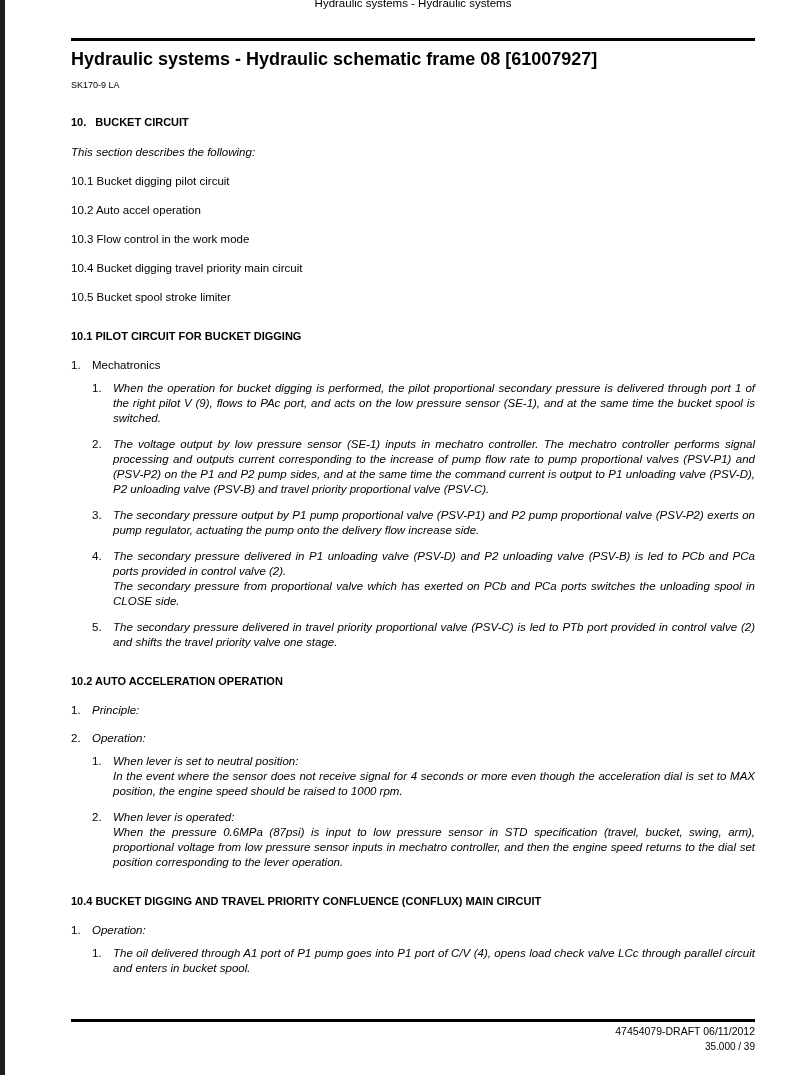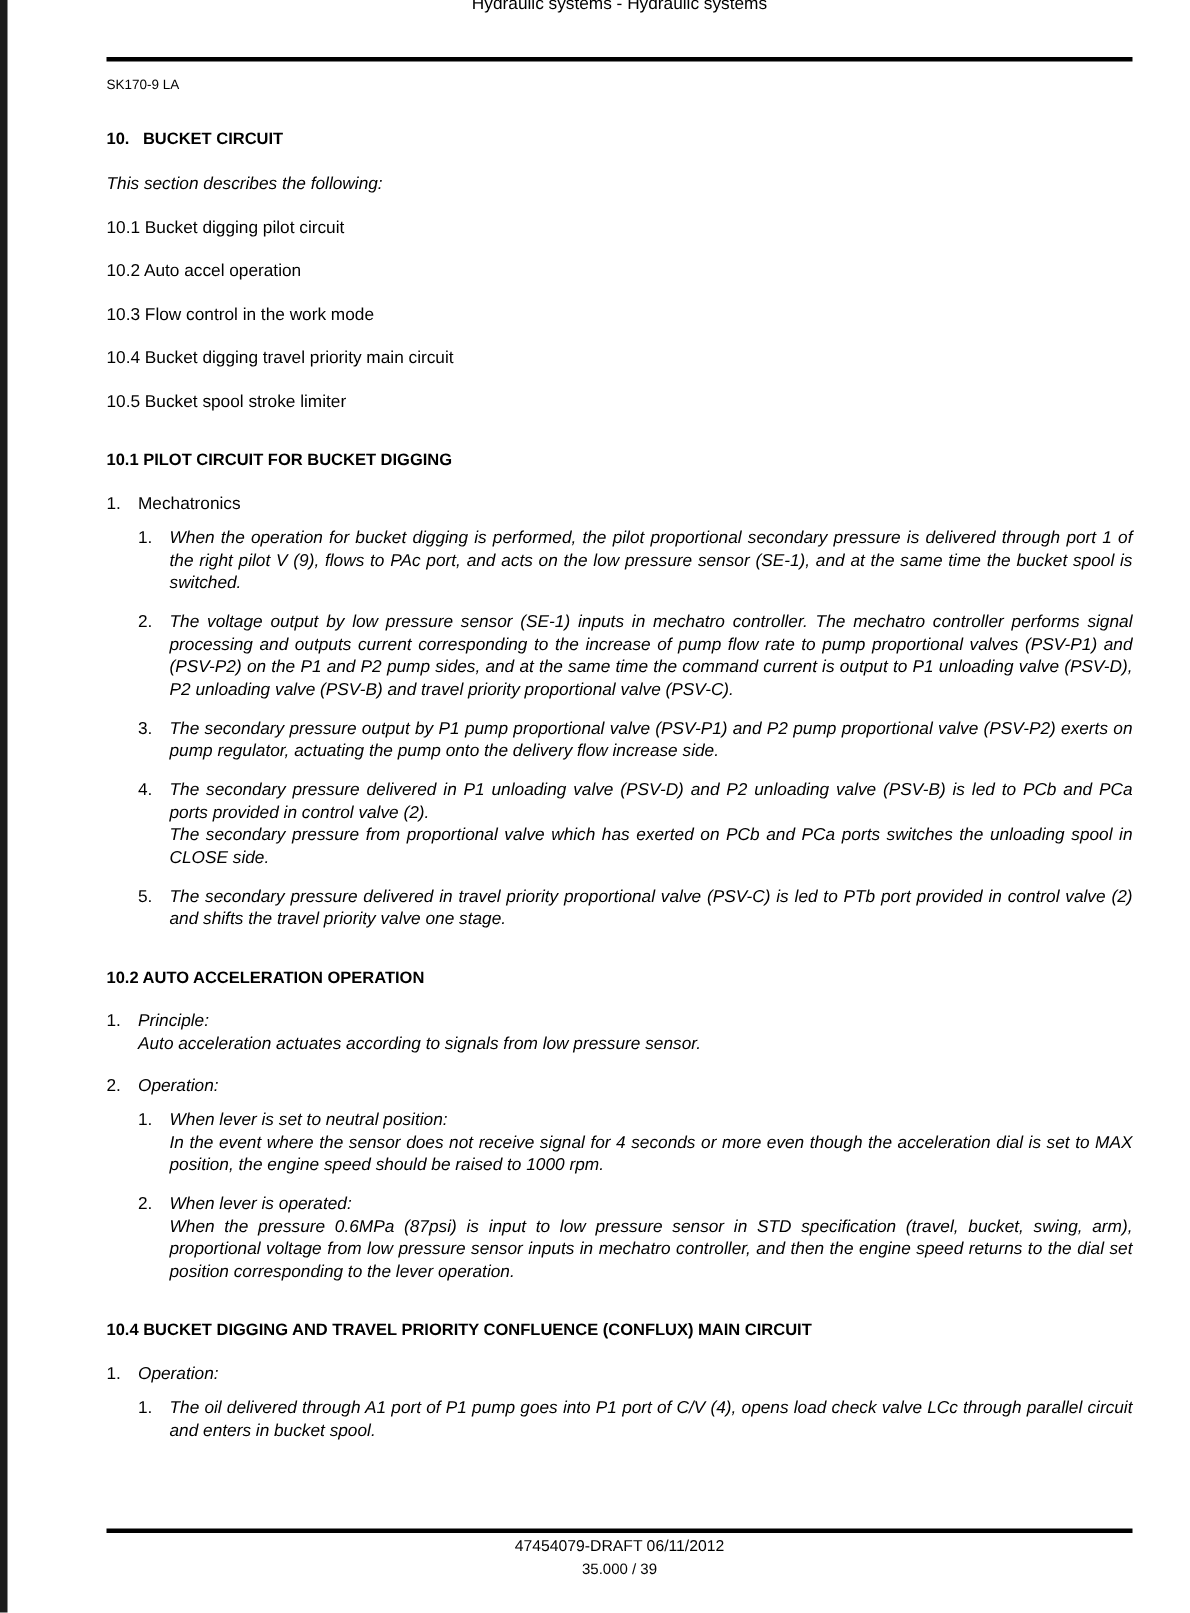--- a/index.html
+++ b/index.html
@@ -45,36 +45,37 @@
   .intro { margin: 14px 0 0 0; font-style: italic; }
   .toc-item { margin: 14px 0 0 0; }
   .li1 { position: relative; padding-left: 21px; margin-top: 13px; }
   .li2 { position: relative; margin-left: 21px; padding-left: 21px; margin-top: 11px; }
   .li1 > .num, .li2 > .num { position: absolute; left: 0; top: 0; }
   .li1 + .li2 { margin-top: 8px; }
   .li-body p { margin: 0; font-style: italic; }
   .just { text-align: justify; }
   .footer {
     position: absolute; left: 71px; top: 1019px;
-    width: 684px; text-align: center;
+    width: 684px; text-align: right;
   }
   .doc-ref { font-size: 10.5px; line-height: 13px; margin-top: 3px; }
   .page-num { font-size: 10px; line-height: 15px; margin-top: 1px; }
 </style>
 </head>
 <body>
 
 <div class="leftbar"></div>
 
 <div class="page">
 
   <div class="running-header">Hydraulic systems - Hydraulic systems</div>
 
   <div class="rule rule-top"></div>
 
+  <h1 class="doc-title">Hydraulic systems - Hydraulic schematic frame 08 [61007927]</h1>
   <div class="model">SK170-9 LA</div>
 
   <h2 class="sec-h"><span class="sec-num">10.</span><span>BUCKET CIRCUIT</span></h2>
   <p class="intro">This section describes the following:</p>
   <p class="toc-item">10.1 Bucket digging pilot circuit</p>
   <p class="toc-item">10.2 Auto accel operation</p>
   <p class="toc-item">10.3 Flow control in the work mode</p>
   <p class="toc-item">10.4 Bucket digging travel priority main circuit</p>
   <p class="toc-item">10.5 Bucket spool stroke limiter</p>
 
@@ -120,21 +121,20 @@
         <p class="just">The secondary pressure delivered in travel priority proportional valve (PSV-C) is led to PTb port provided in control valve (2) and shifts the travel priority valve one stage.</p>
       </div>
   </div>
 
   <h2 class="sec-h">10.2 AUTO ACCELERATION OPERATION</h2>
 
   <div class="li1">
     <span class="num">1.</span>
     <div class="li-body">
       <p>Principle:</p>
-      <p>Auto acceleration actuates according to signals from low pressure sensor.</p>
     </div>
   </div>
 
   <div class="li1">
     <span class="num">2.</span>
     <div class="li-body">
         <p>Operation:</p>
       </div>
   </div>
 

